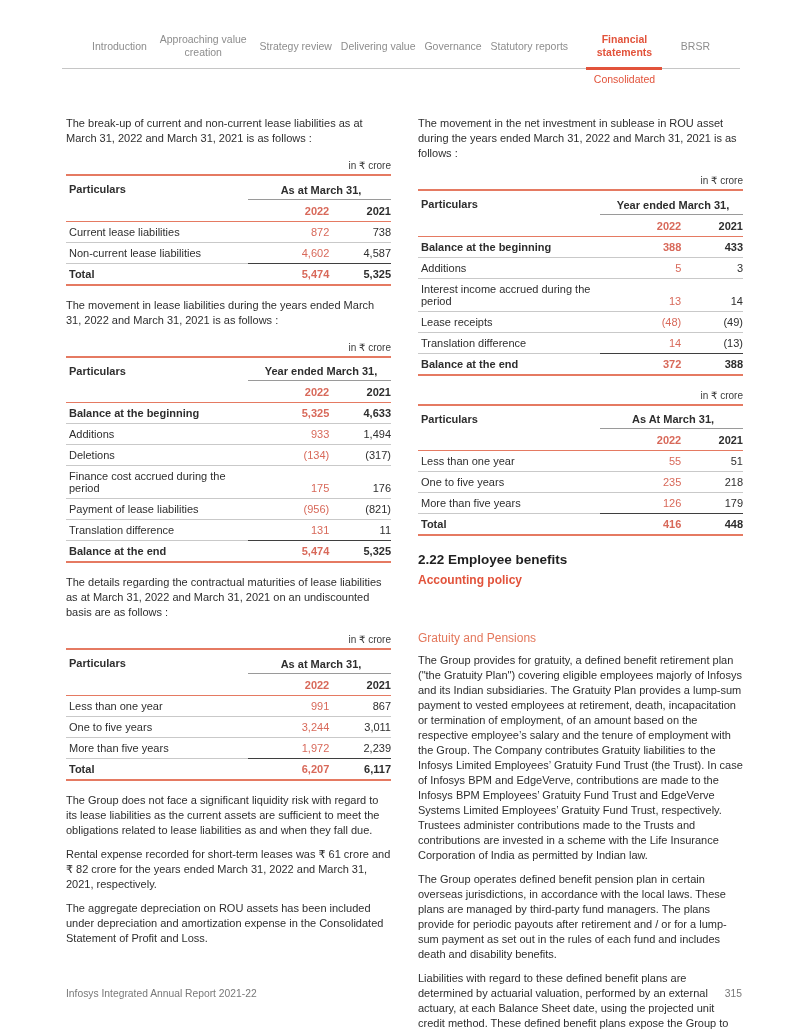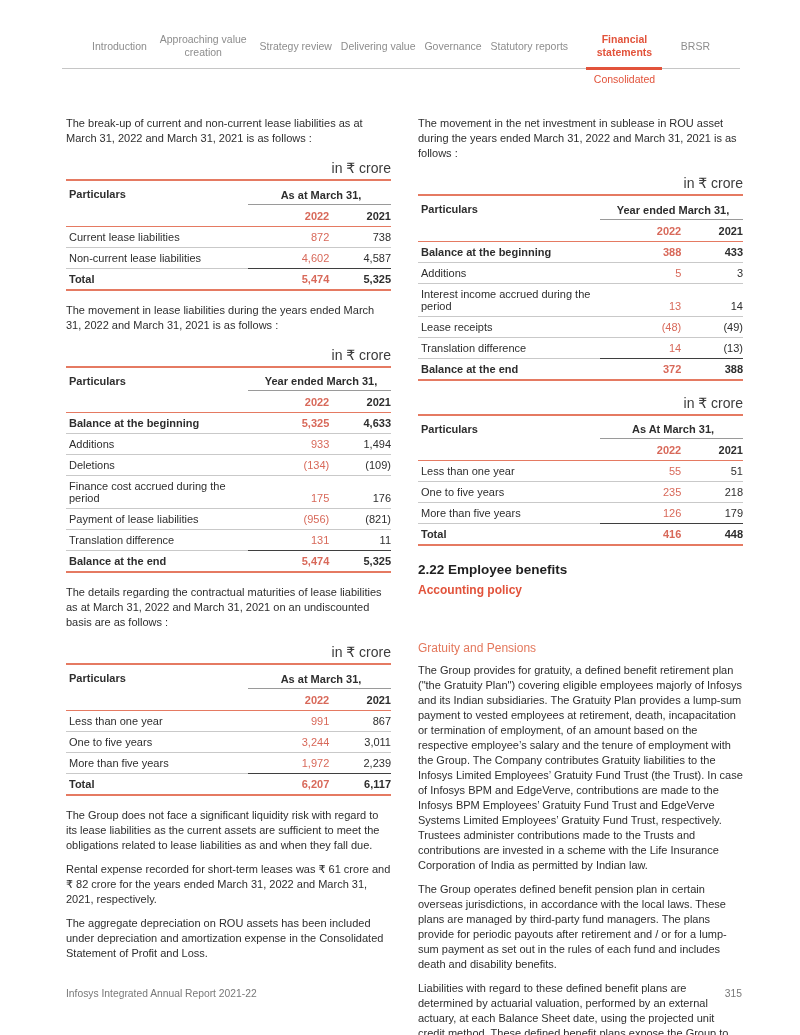--- a/index.html
+++ b/index.html
@@ -40,21 +40,21 @@
   }
   
   .columns{
     display:flex;gap:27px;margin:47px 58px 0 66px;
   }
   .col{width:325px;flex:0 0 auto;}
   .col p{font-size:11px;line-height:15px;margin-bottom:9px;}
   .col p.lead{margin-bottom:12px;}
   
   .tblock{margin:14px 0 12px 0;}
-  .unit{font-size:14px;color:#3c3c3c;text-align:right;margin-bottom:3px;}
+  .unit{font-size:10px;color:#3c3c3c;text-align:right;margin-bottom:3px;}
   table.fin{width:100%;border-collapse:collapse;border-top:2px solid var(--tborder);font-size:11px;}
   table.fin th,table.fin td{padding:4px 0 4px 3px;vertical-align:bottom;}
   table.fin th{font-weight:bold;}
   table.fin th.lbl{text-align:left;padding-top:7px;}
   table.fin th.span{text-align:center;border-bottom:1px solid #9a9a9a;padding-top:7px;padding-bottom:3px;}
   table.fin tr.h2 th{border-bottom:1.5px solid var(--tborder);text-align:right;padding-top:5px;padding-bottom:4px;}
   table.fin tr.h2 th.y1{color:var(--numred);}
   table.fin td.num{text-align:right;}
   table.fin td.num.y1{color:var(--numred);}
   table.fin tbody td{border-bottom:1px solid var(--rowline);}
@@ -162,21 +162,21 @@
               <td class="num y2">4,633</td>
             </tr>
             <tr>
               <td class="lbl">Additions</td>
               <td class="num y1">933</td>
               <td class="num y2">1,494</td>
             </tr>
             <tr>
               <td class="lbl">Deletions</td>
               <td class="num y1">(134)</td>
-              <td class="num y2">(109)</td>
+              <td class="num y2">(317)</td>
             </tr>
             <tr>
               <td class="lbl">Finance cost accrued during the period</td>
               <td class="num y1">175</td>
               <td class="num y2">176</td>
             </tr>
             <tr>
               <td class="lbl">Payment of lease liabilities</td>
               <td class="num y1">(956)</td>
               <td class="num y2">(821)</td>

